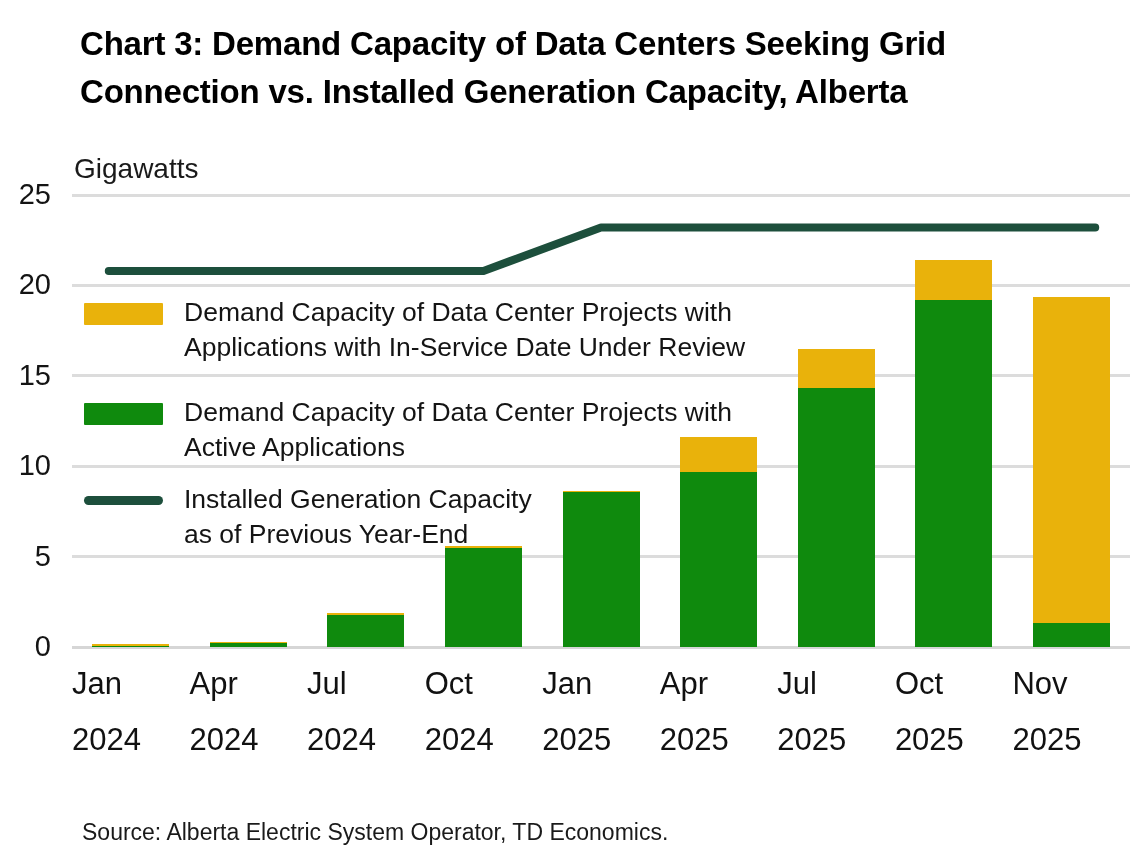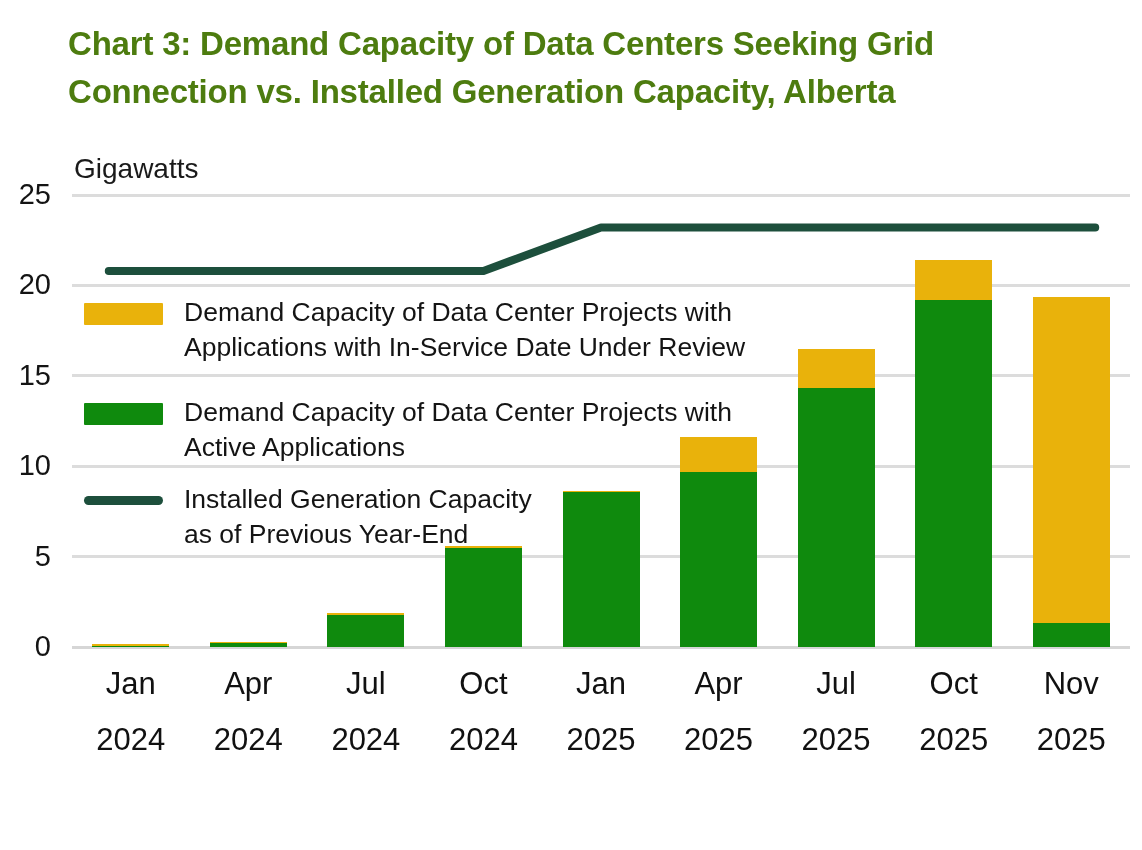--- a/index.html
+++ b/index.html
@@ -19,28 +19,28 @@
   #chart-root {
     position: absolute;
     left: 0; top: 0;
     width: 1142px;
     height: 850px;
   }
 
   
   .chart-title {
     position: absolute;
-    left: 68px;
+    left: 80px;
     top: 20px;
     width: 1040px;
     font-size: 33px;
     line-height: 48px;
     font-weight: 700;
     letter-spacing: -0.2px;
-    color: #4d7c0f;
+    color: #000000;
     white-space: pre-line;
   }
 
   
   .axis-unit {
     position: absolute;
     left: 74px;
     top: 153px;
     font-size: 28px;
     line-height: 32px;
@@ -110,21 +110,20 @@
   .xlabels {
     position: absolute;
     left: 72px;
     top: 663px;
     width: 1058px;
     height: 90px;
   }
   .xlabel {
     position: absolute;
     top: 0;
-    text-align: center;
     font-size: 31px;
     line-height: 41px;
     color: #111111;
   }
   .xlabel .mon { display: block; }
   .xlabel .yr  { display: block; margin-top: 15px; }
 
   
   .legend {
     position: absolute;
@@ -293,13 +292,14 @@
         <span class="legend-label">Demand Capacity of Data Center Projects with
 Active Applications</span>
       </div>
       <div class="legend-row" style="top: 187px;">
         <span class="legend-swatch sw-line" style="top: 14px; background: rgb(29, 79, 60);"></span>
         <span class="legend-label">Installed Generation Capacity
 as of Previous Year-End</span>
       </div>
     </div>
 
+  <div class="source">Source: Alberta Electric System Operator, TD Economics.</div>
 </div>
 
 </body></html>

